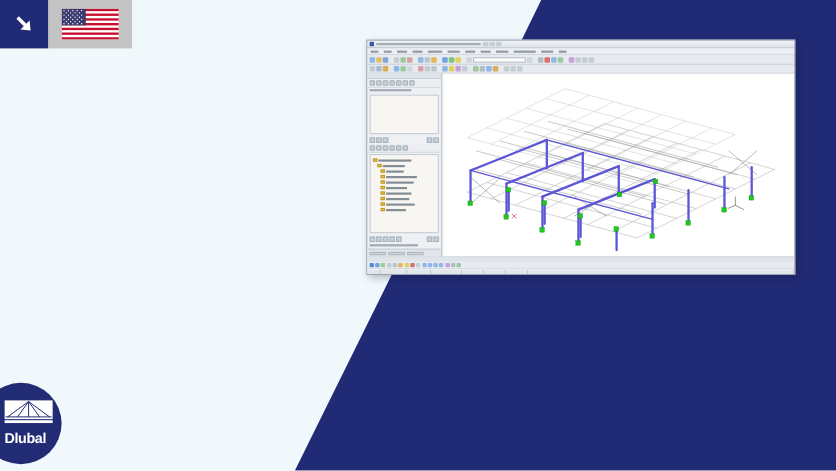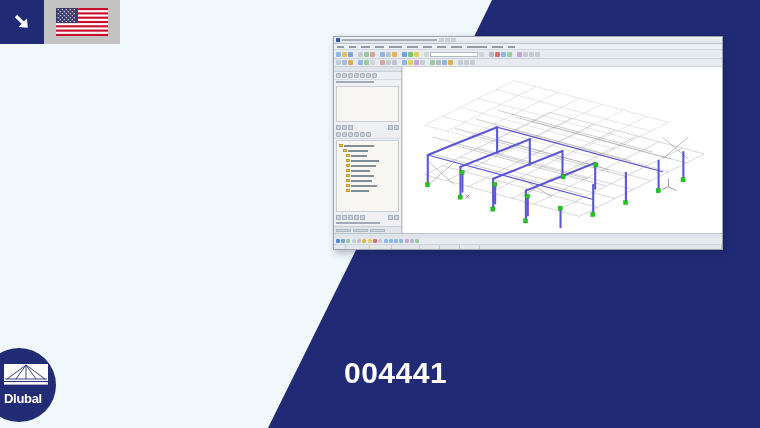--- a/index.html
+++ b/index.html
@@ -217,21 +217,20 @@
         <path d="M22 3 L32 17"></path>
         <path d="M22 3 L22 17"></path>
         <path d="M1 17 L43 17"></path>
       </g>
       <rect x="0" y="20" width="44" height="2.6" fill="#ffffff"></rect>
     </svg>
     <div class="word">Dlubal</div>
   </div>
 
   <div id="faq-row">
-    <div id="faq-num">004441</div>
   </div>
 
   <div id="app-window">
 
     <div class="titlebar">
       <span class="tb-ico"></span>
       <span class="tb-txt"></span>
       <span class="tb-btns">
         <i></i>
         <i></i>

